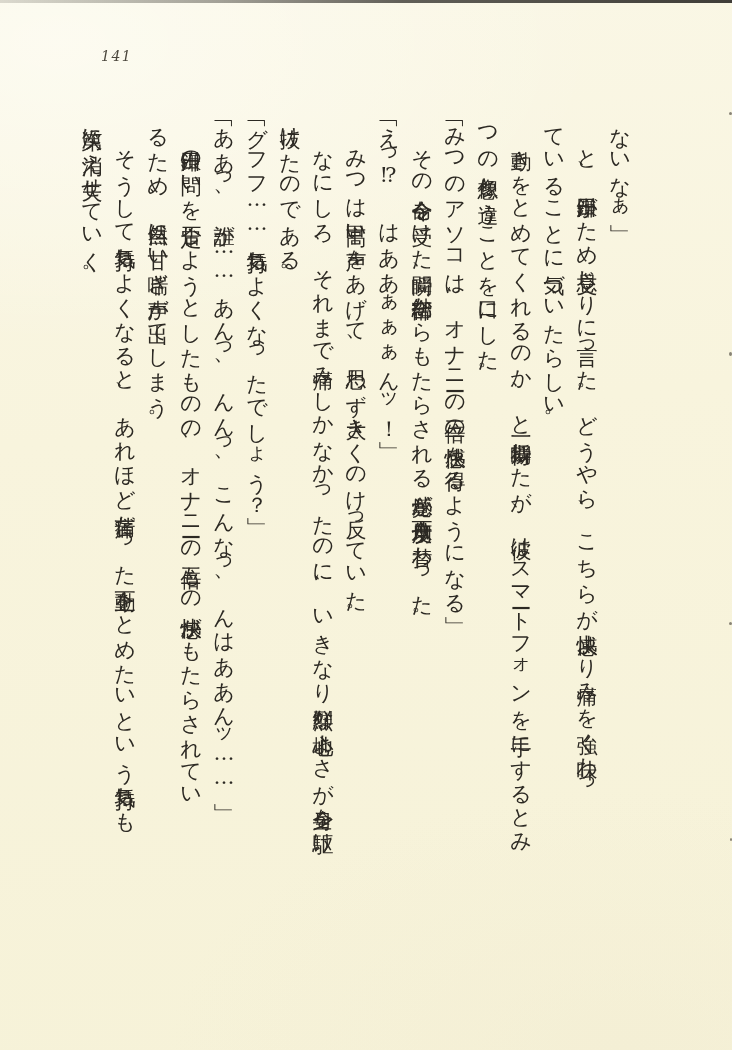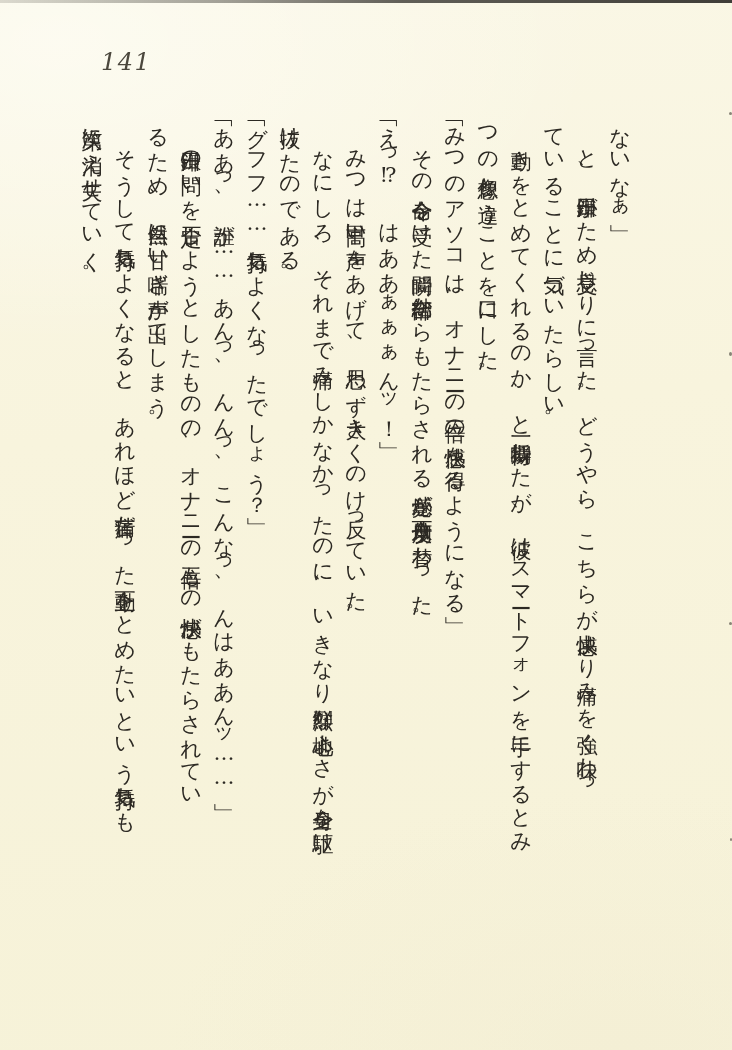--- a/index.html
+++ b/index.html
@@ -30,21 +30,21 @@
         rgba(120,117,106,0.25) 0%,
         rgba(90,88,80,0.55) 30%,
         rgba(70,68,62,0.85) 55%,
         var(--edge, #3f3d38) 100%);
     }
     .folio {
       position: absolute;
       top: 48px;
       left: 101px;
       font-style: italic;
-      font-size: 24px;
+      font-size: 14px;
       letter-spacing: 1.5px;
       color: var(--folio, #4b473d);
     }
     .text-block {
       position: absolute;
       top: 113px;
       right: 96px;
       height: 824px;
       writing-mode: vertical-rl;
       text-orientation: upright;

